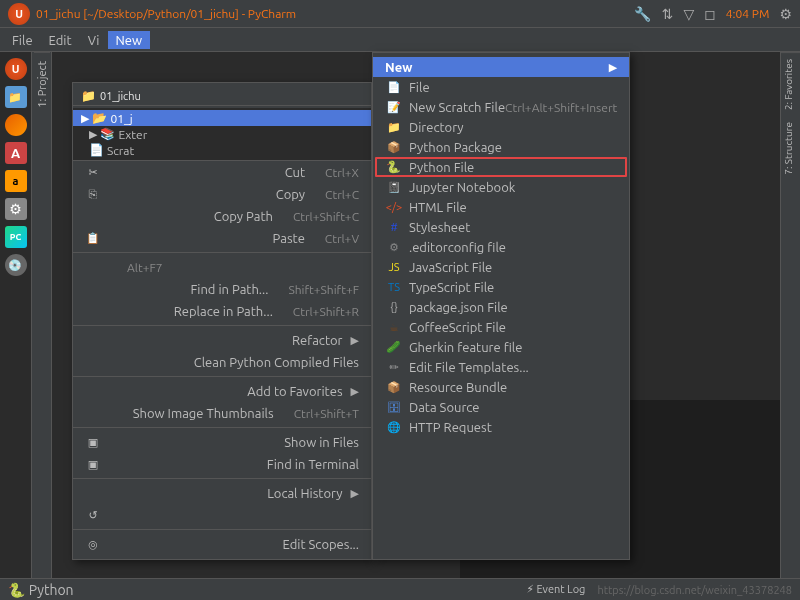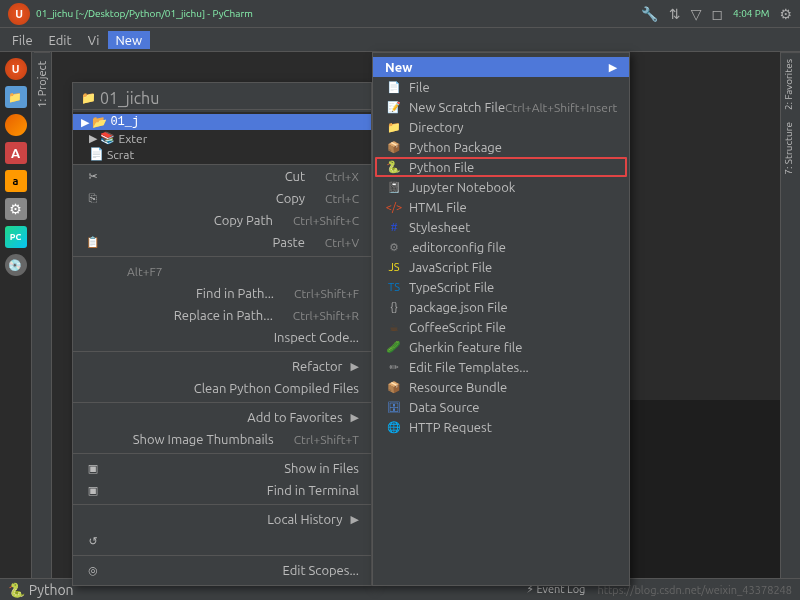--- a/index.html
+++ b/index.html
@@ -22,22 +22,22 @@
       justify-content: space-between;
       padding: 0 8px;
       border-bottom: 1px solid #555;
     }
     .title-bar-left {
       display: flex;
       align-items: center;
       gap: 6px;
     }
     .title-text {
-      color: #86efac;
-      font-size: 10px;
+      color: #f97316;
+      font-size: 12px;
     }
     .title-bar-right {
       display: flex;
       align-items: center;
       gap: 10px;
     }
     .title-icon {
       color: #aaa;
       font-size: 14px;
     }
@@ -287,28 +287,28 @@
   </div>
 
 </div>
 
 <div class="context-menu-overlay">
 
   <div class="context-menu" style="margin-top:30px;">
 
     <div style="background:#3c3f41;padding:2px 8px;border-bottom:1px solid #555;display:flex;align-items:center;gap:4px;margin-bottom:2px;">
       <span style="color:#d4af37;font-size:12px;">📁</span>
-      <span style="color:#a3a3a3;font-size:16px;">01_jichu</span>
+      <span style="color:#e5e5e5;font-size:11px;">01_jichu</span>
     </div>
 
     <div style="background:#2b2b2b;padding:2px 0;border-bottom:1px solid #555;">
       <div style="display:flex;align-items:center;gap:3px;padding:1px 8px;background:#4e78d9;">
         <span style="color:white;font-size:11px;">▶</span>
         <span style="color:white;font-size:12px;">📂</span>
-        <span style="color:white;font-size:12px;font-family:Liberation Mono, monospace;">01_j</span>
+        <span style="color:white;font-size:12px;">01_j</span>
       </div>
       <div style="display:flex;align-items:center;gap:3px;padding:1px 16px;">
         <span style="color:#bbb;font-size:11px;">▶</span>
         <span style="color:#888;font-size:12px;">📚</span>
         <span style="color:#bbb;font-size:12px;">Exter</span>
       </div>
       <div style="display:flex;align-items:center;gap:3px;padding:1px 16px;">
         <span style="color:#bbb;font-size:12px;">📄</span>
         <span style="color:#bbb;font-size:12px;">Scrat</span>
       </div>
@@ -335,30 +335,26 @@
       <span class="shortcut">Ctrl+V</span>
     </div>
     <div class="menu-separator"></div>
     <div class="context-menu-item">
       <span class="menu-icon"> </span>
       <span class="shortcut">Alt+F7</span>
     </div>
     <div class="context-menu-item">
       <span class="menu-icon"> </span>
       <span class="label">Find in Path...</span>
-      <span class="shortcut">Ctrl+Shift+F</span>
+      <span class="shortcut">Shift+Shift+F</span>
     </div>
     <div class="context-menu-item">
       <span class="menu-icon"> </span>
       <span class="label">Replace in Path...</span>
       <span class="shortcut">Ctrl+Shift+R</span>
-    </div>
-    <div class="context-menu-item">
-      <span class="menu-icon"> </span>
-      <span class="label">Inspect Code...</span>
     </div>
     <div class="menu-separator"></div>
     <div class="context-menu-item">
       <span class="menu-icon"> </span>
       <span class="label">Refactor</span>
       <span class="arrow">▶</span>
     </div>
     <div class="context-menu-item">
       <span class="menu-icon"> </span>
       <span class="label">Clean Python Compiled Files</span>

